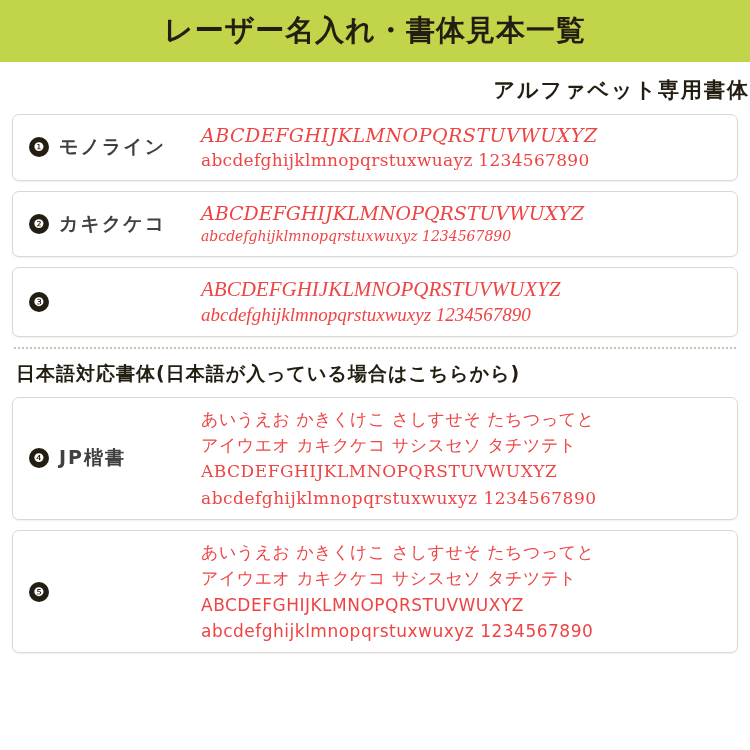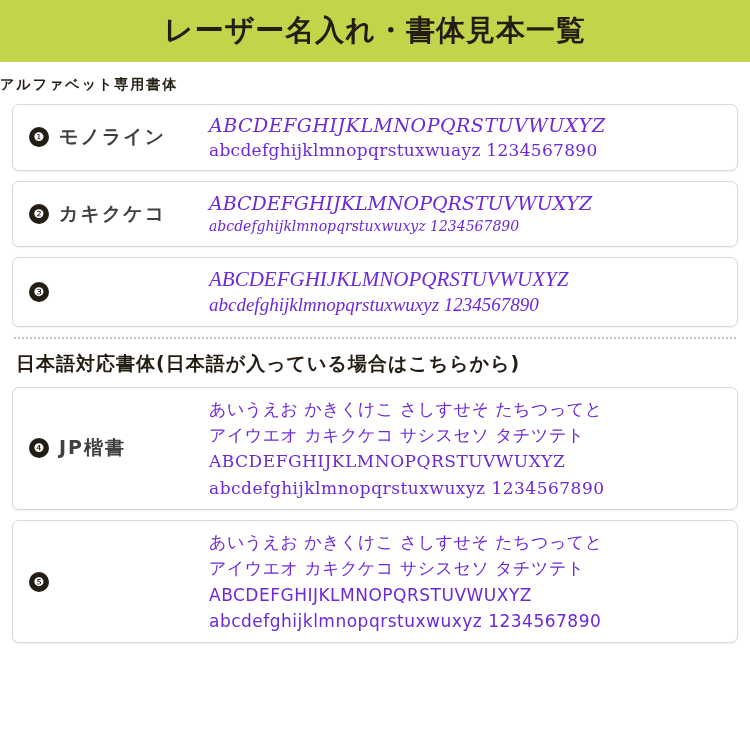--- a/index.html
+++ b/index.html
@@ -33,27 +33,28 @@
   .banner-title {
     font-size: 29px;
     font-weight: bold;
     letter-spacing: 1px;
     color: #241d12;
     font-family: "DejaVu Sans", "Liberation Sans", sans-serif;
   }
 
   
   .section-heading {
-    text-align: left;
-    font-size: 14px;
+    text-align: right;
+    font-size: 21px;
     font-weight: bold;
     color: #241d12;
     letter-spacing: 2px;
     padding: 14px 0 10px 0;
     font-family: "DejaVu Sans", "Liberation Sans", sans-serif;
+    margin-left: 28px;
   }
   .section-heading-2 {
     text-align: left;
     font-size: 19px;
     font-weight: bold;
     color: #241d12;
     letter-spacing: 1px;
     padding: 12px 0 10px 16px;
     font-family: "DejaVu Sans", "Liberation Sans", sans-serif;
   }
@@ -98,22 +99,21 @@
     font-size: 19px;
     font-weight: bold;
     color: #404040;
     letter-spacing: 2px;
     font-family: "DejaVu Sans", "Liberation Sans", sans-serif;
     white-space: nowrap;
   }
   .row-sample {
     flex: 1 1 auto;
     padding: 8px 10px 8px 0;
-    color: #6d28d9;
-    margin-left: 8px;
+    color: #ef4444;
   }
   .sample-line {
     white-space: nowrap;
   }
 
   
   .s-monoline .sample-upper {
     font-family: "DejaVu Serif", serif;
     font-style: italic;
     font-size: 19px;

